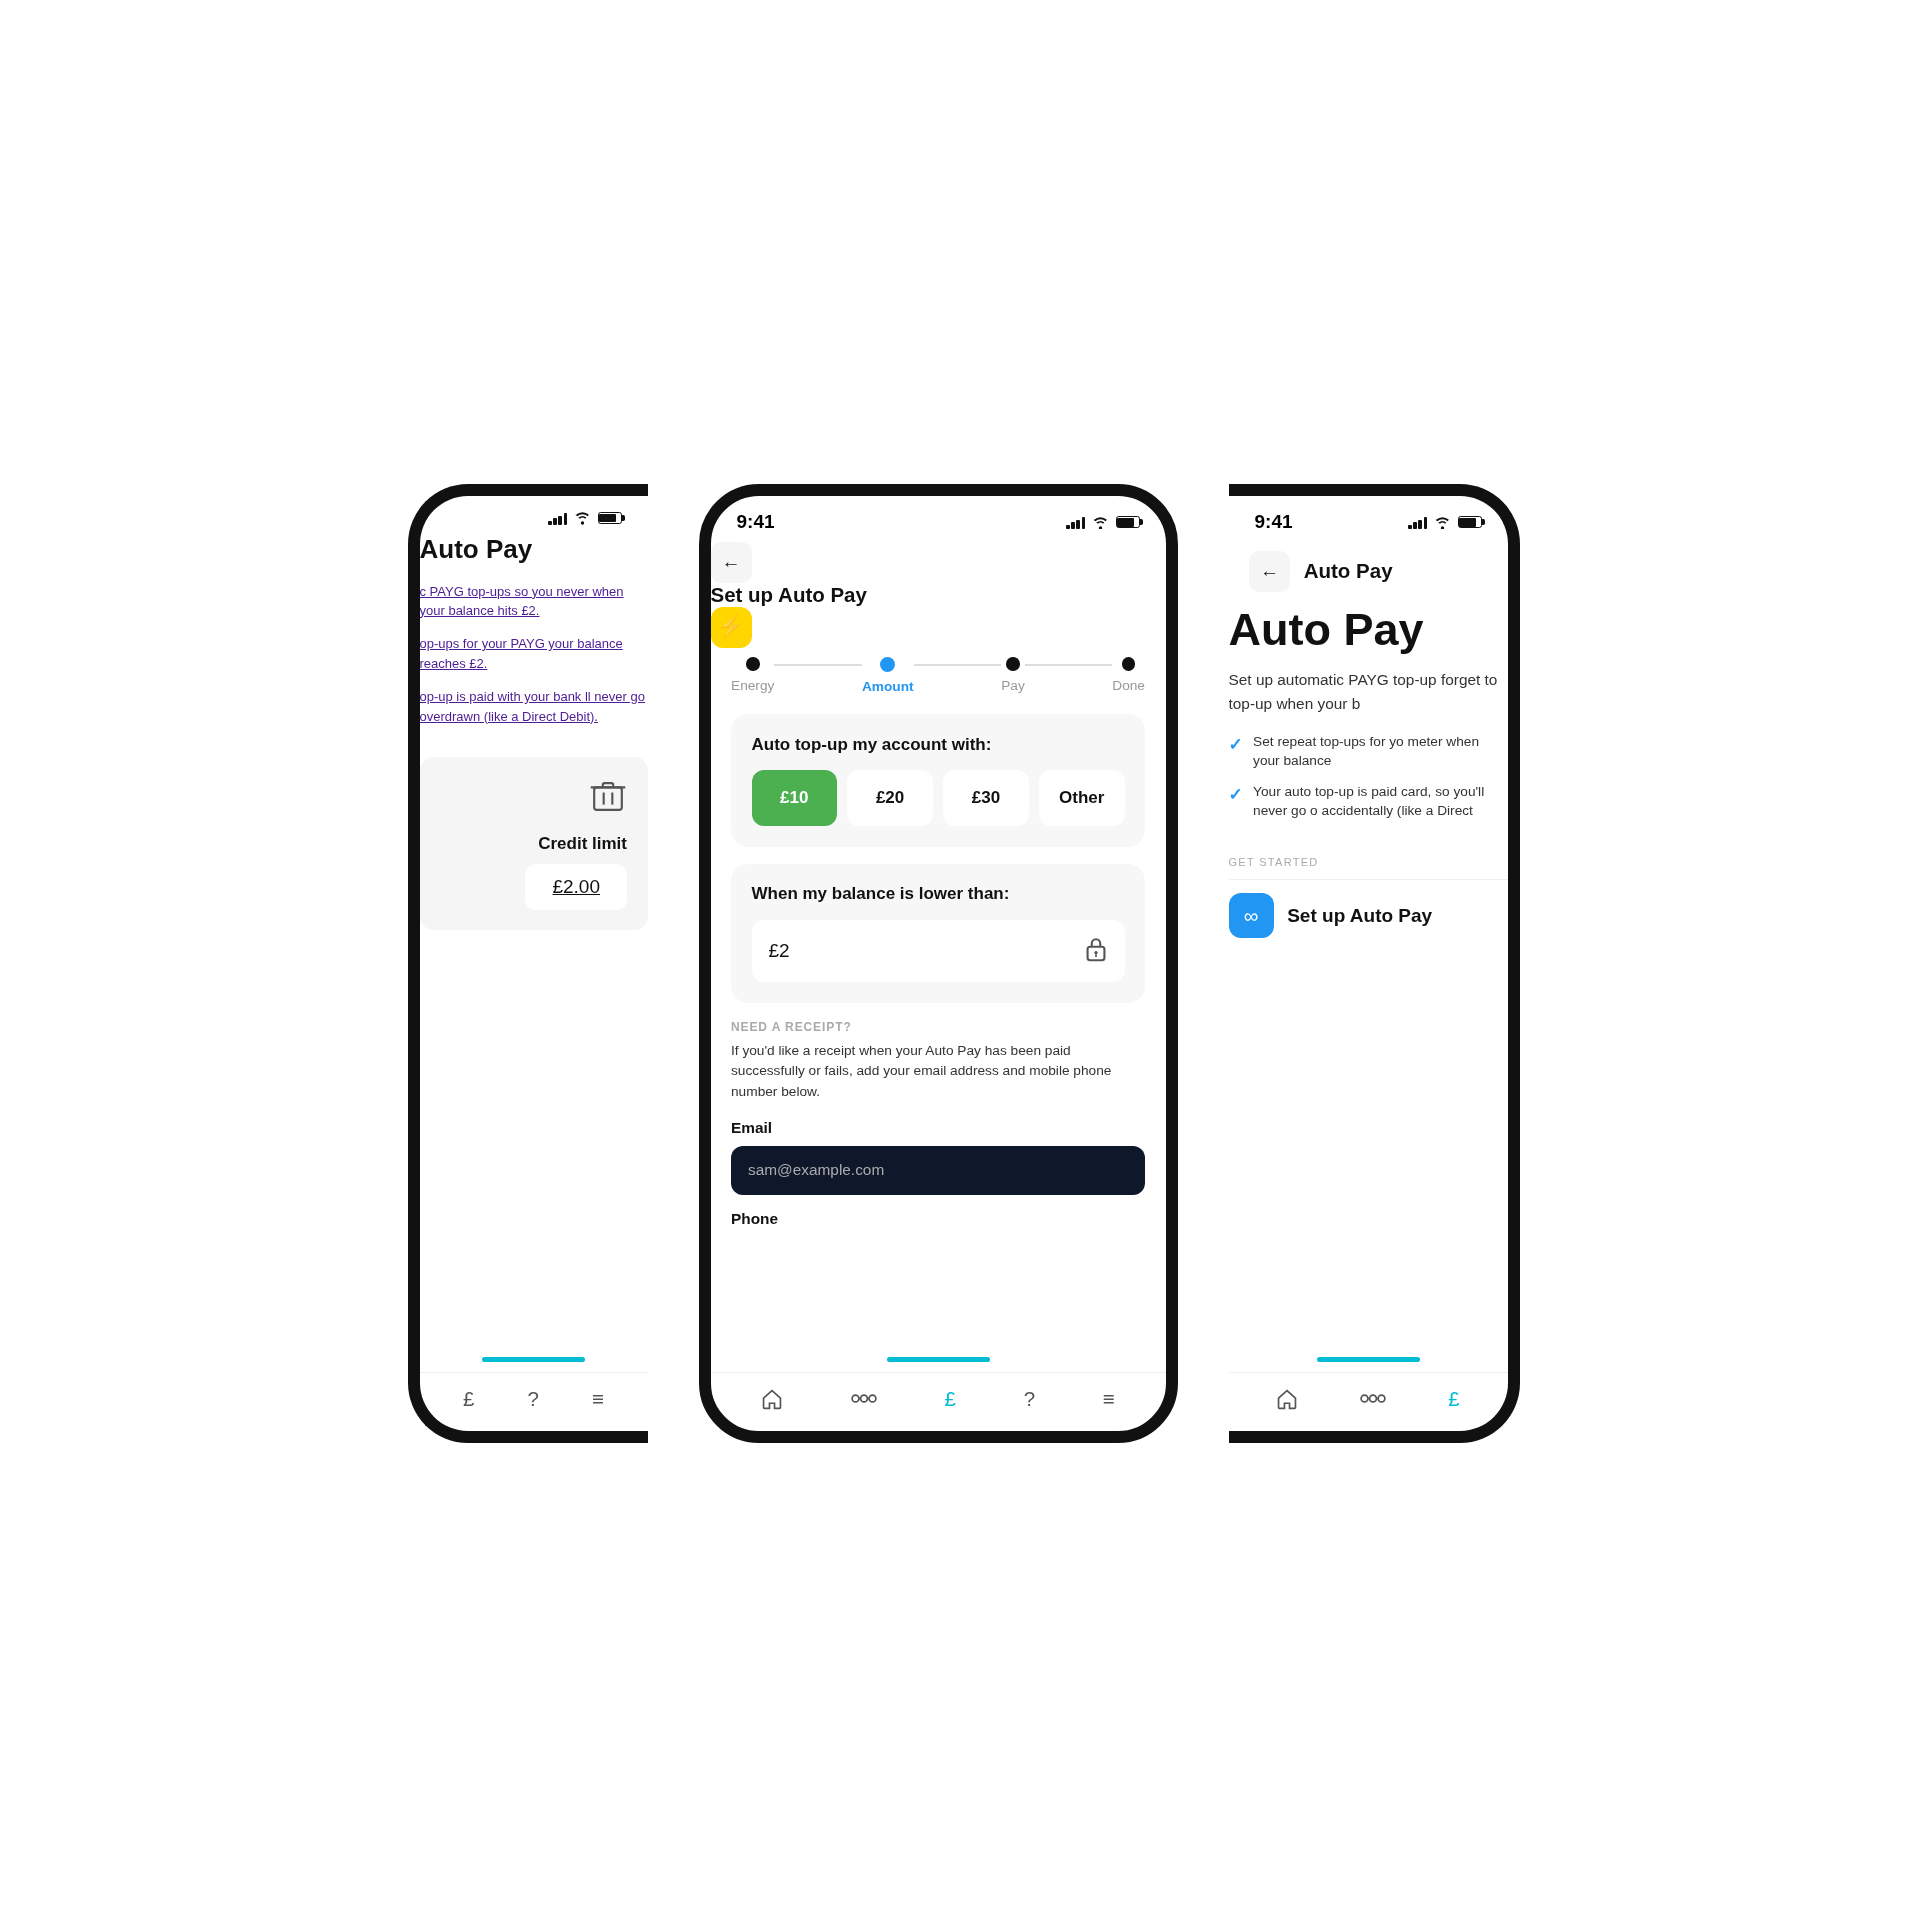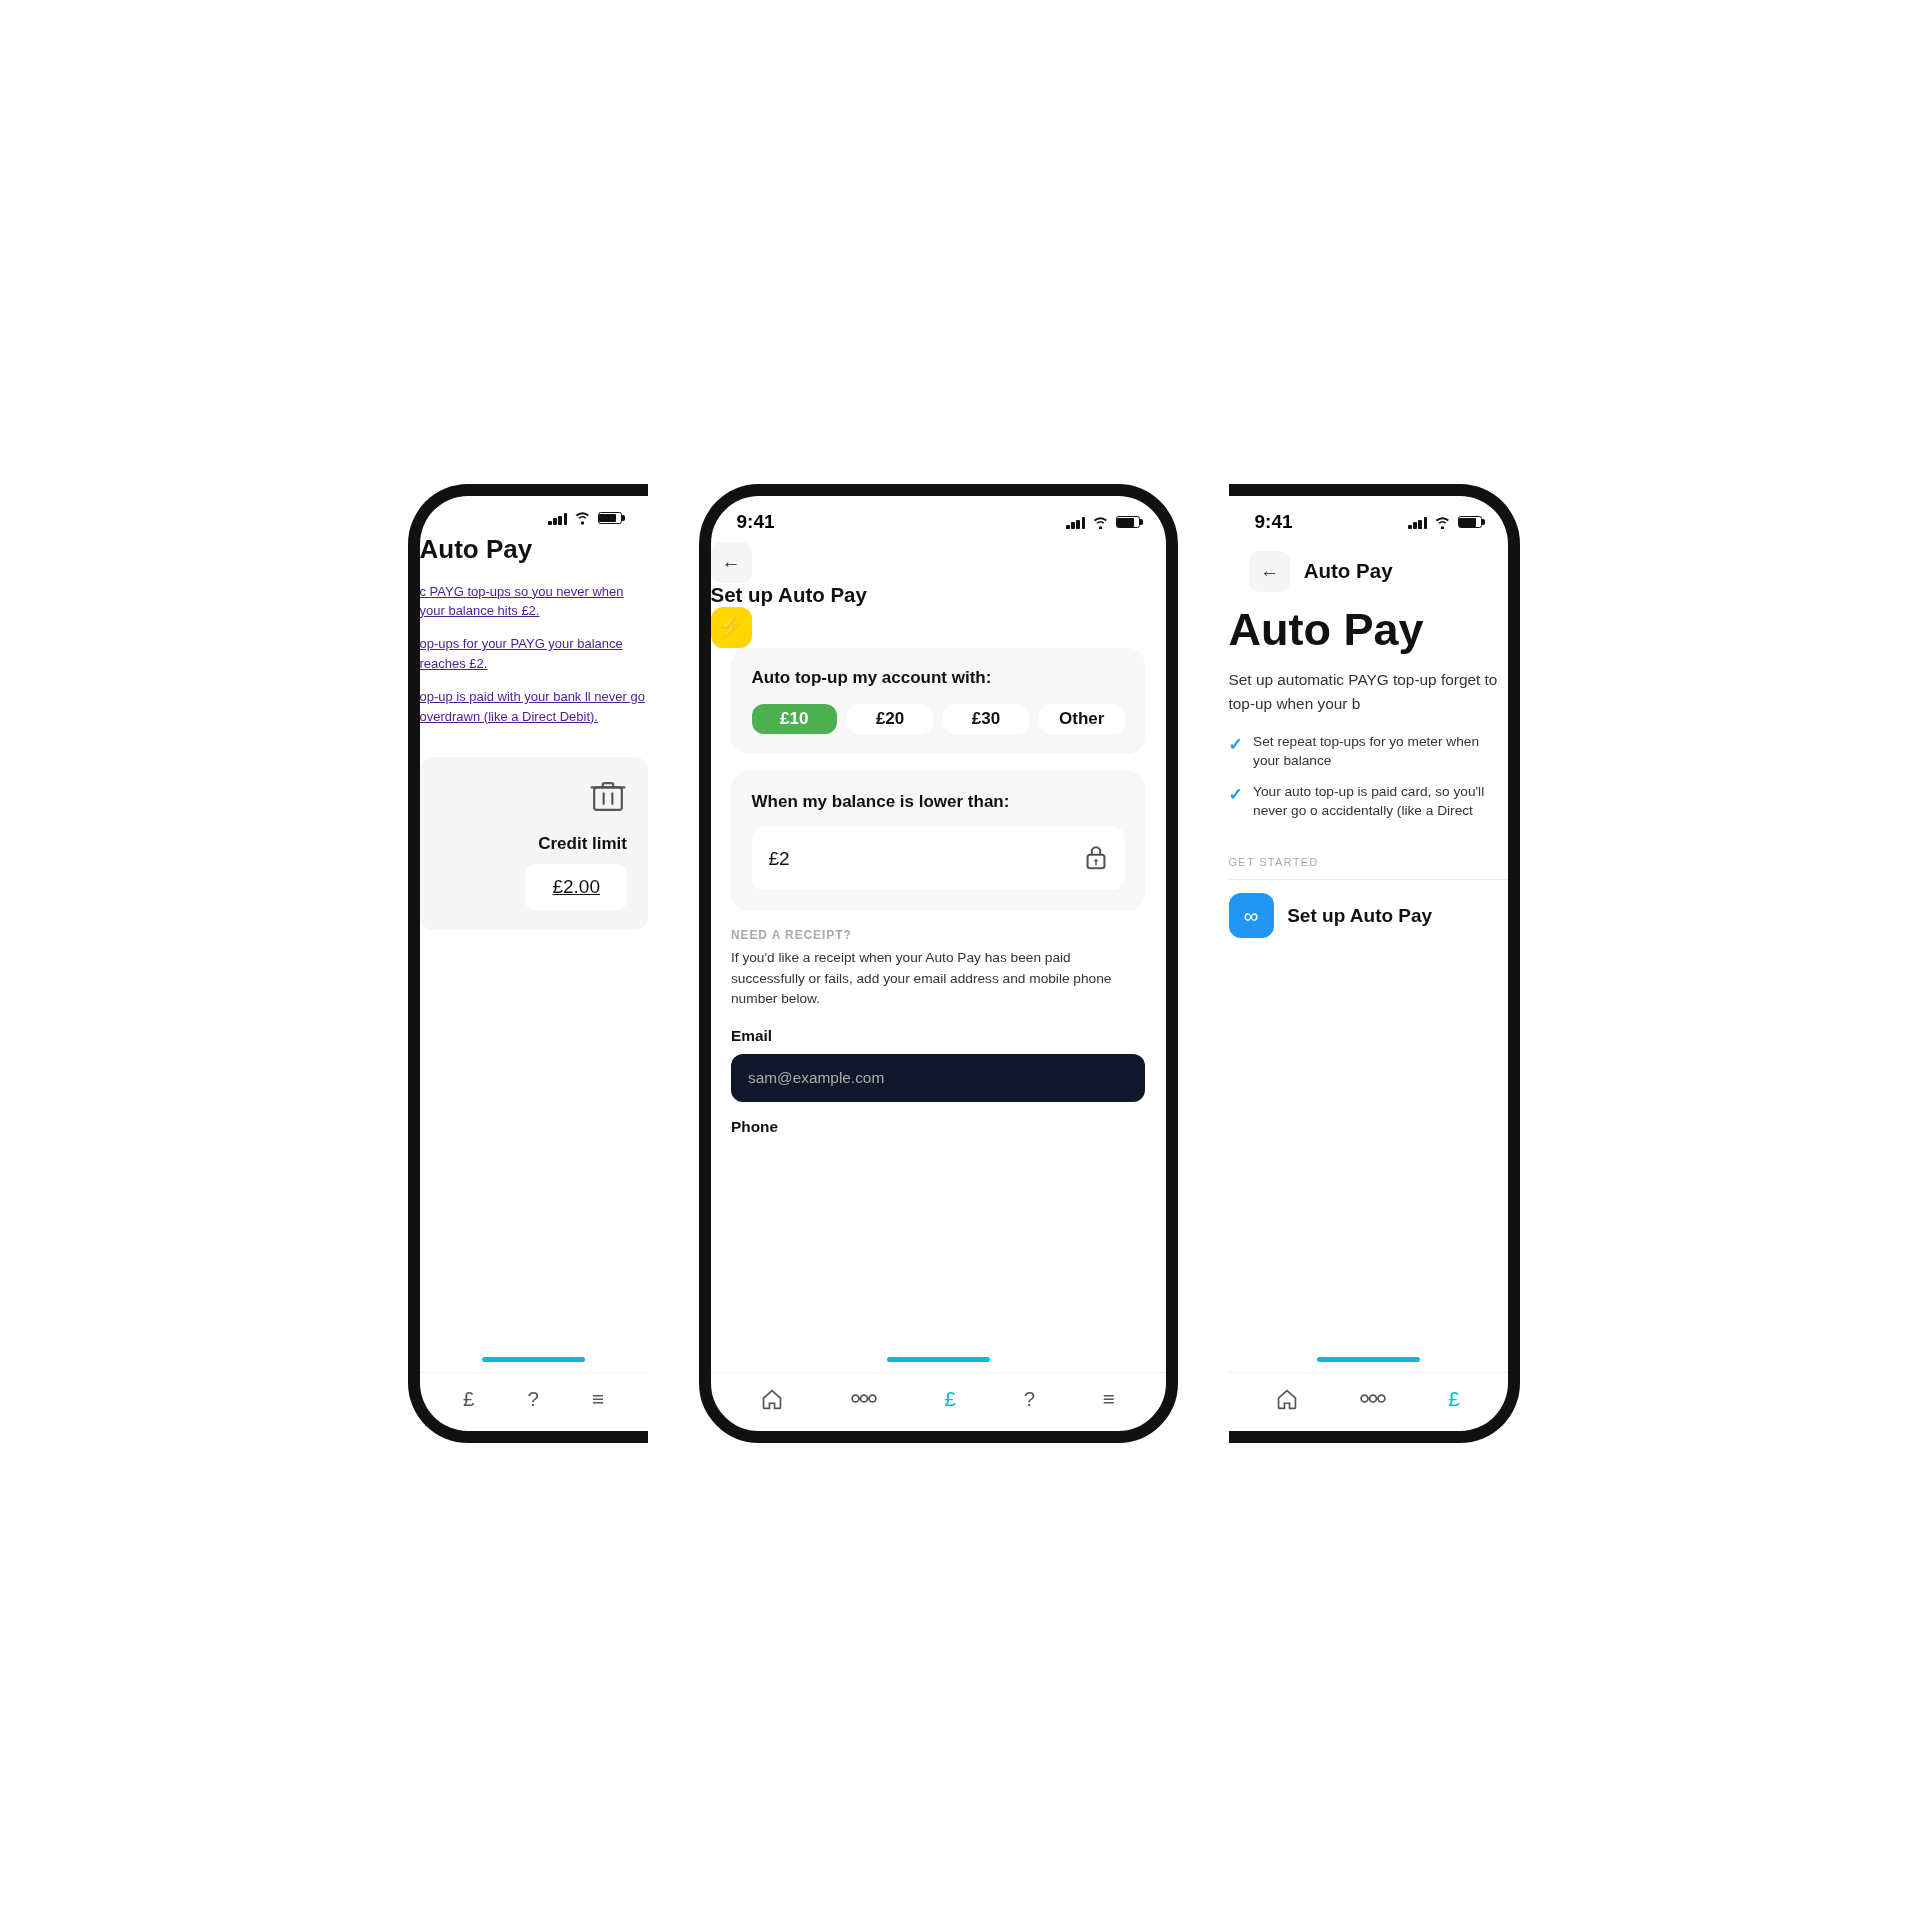--- a/index.html
+++ b/index.html
@@ -293,21 +293,21 @@
       margin-bottom: 15.4px;
     }
 
     .amount-options {
       display: flex;
       gap: 10.3px;
     }
 
     .amount-btn {
       flex: 1;
-      padding: 5px 0;
+      padding: 18px 0;
       border-radius: 12px;
       font-size: 17px;
       font-weight: 600;
       text-align: center;
       cursor: pointer;
       border: none;
     }
 
     .amount-btn.selected {
       background: #4CAF50;
@@ -523,20 +523,41 @@
       </div>
     </div>
   </div>
 
   <div class="header mid-phone">
     <div class="back-btn">←</div>
     <div class="header-title">Set up Auto Pay</div>
     <div class="lightning-btn">⚡</div>
   </div>
 
+  <div class="progress-steps">
+    <div class="step-group">
+      <div class="step-dot"></div>
+      <div class="step-label">Energy</div>
+    </div>
+    <div class="step-line"></div>
+    <div class="step-group">
+      <div class="step-dot active"></div>
+      <div class="step-label active">Amount</div>
+    </div>
+    <div class="step-line"></div>
+    <div class="step-group">
+      <div class="step-dot"></div>
+      <div class="step-label">Pay</div>
+    </div>
+    <div class="step-line"></div>
+    <div class="step-group">
+      <div class="step-dot"></div>
+      <div class="step-label">Done</div>
+    </div>
+  </div>
 
   <div class="card">
     <div class="card-title">Auto top-up my account with:</div>
     <div class="amount-options">
       <button class="amount-btn selected">£10</button>
       <button class="amount-btn unselected">£20</button>
       <button class="amount-btn unselected">£30</button>
       <button class="amount-btn unselected">Other</button>
     </div>
   </div>

